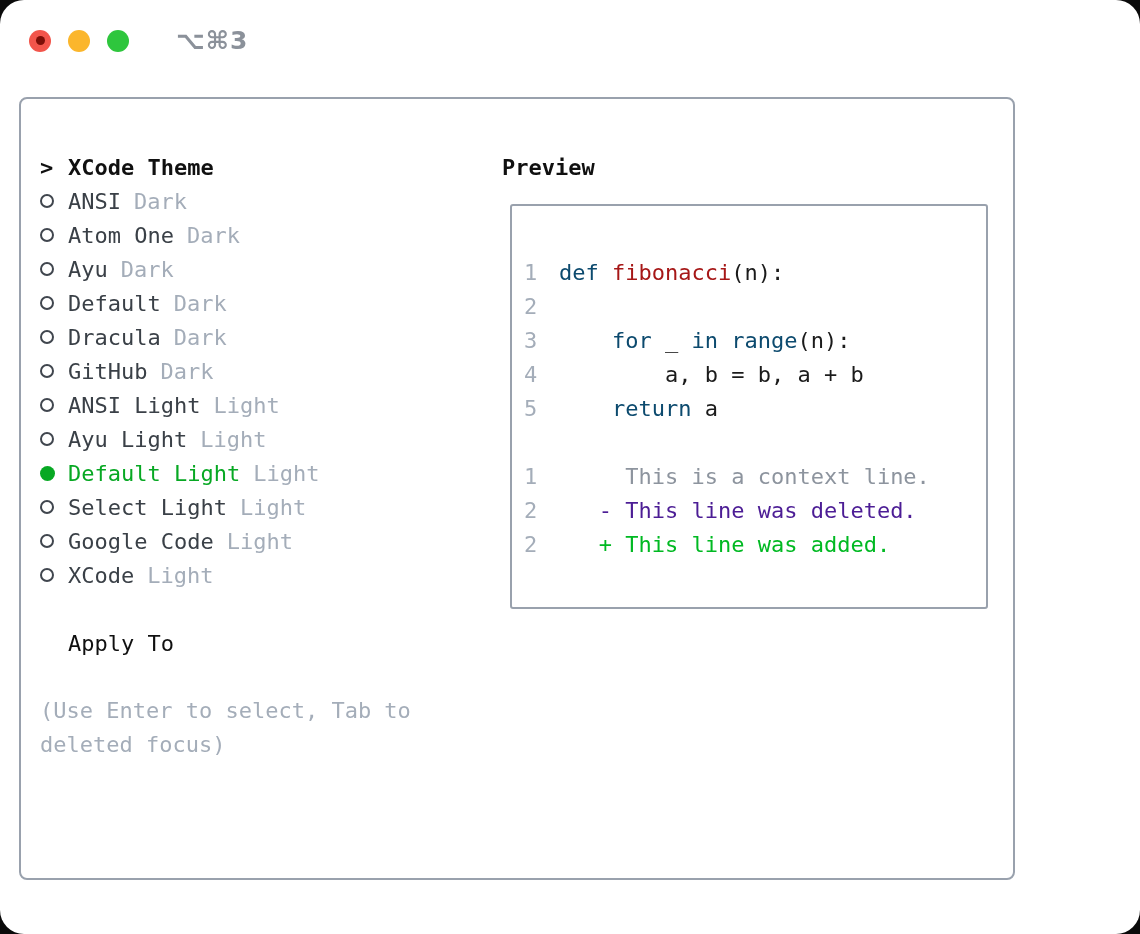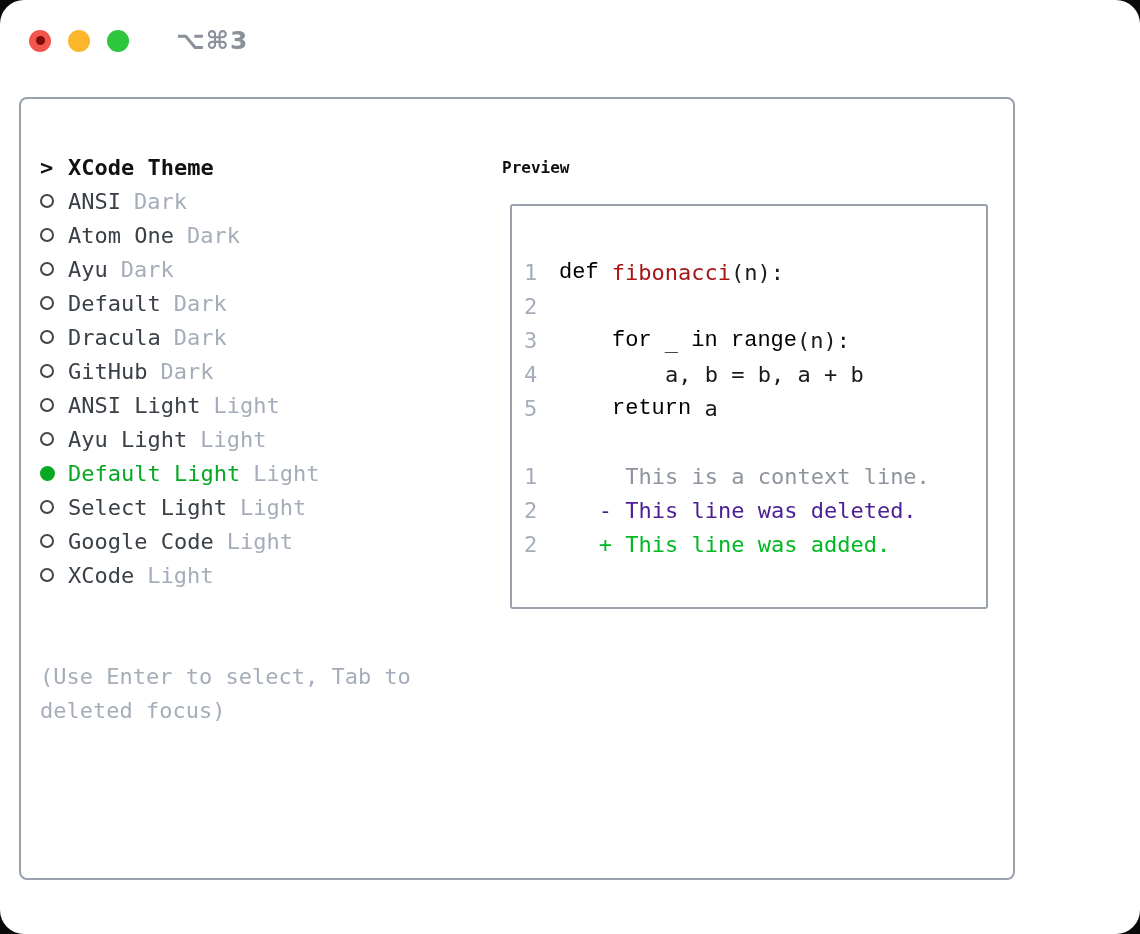--- a/index.html
+++ b/index.html
@@ -28,29 +28,29 @@
   .caret{font-weight:bold;color:#101010;}
   .bullet{width:14px;height:14px;border-radius:50%;border:2.5px solid #40464e;box-sizing:border-box;}
   .bullet.filled{border:none;width:15px;height:15px;background:#07a823;}
   .opt-name{color:#3a4047;}
   .row.selected .opt-name{color:#07a823;}
   .opt-tag{color:#a4adb9;margin-left:13px;}
   .spacer{height:34px;}
   .help{color:#a4adb9;width:400px;line-height:34px;white-space:normal;margin-top:34px;}
   
   .preview-title{position:absolute;left:481px;top:51px;height:34px;display:flex;
-    align-items:center;font-size:16px;font-weight:bold;color:#101010;}
+    align-items:center;font-size:22px;font-weight:bold;color:#101010;}
   .preview-box{position:absolute;left:489px;top:105px;width:478px;height:405px;
     border:2px solid #99a1ad;border-radius:3px;box-sizing:border-box;
     padding:49px 0 0 12px;overflow:hidden;}
   .code-line{height:34px;display:flex;align-items:center;font-size:22px;white-space:pre;}
   .ln{width:35px;flex:none;color:#a4adb9;}
   .tok{white-space:pre;}
   .tok.plain{color:#1b1b1b;}
-  .tok.kw{color:#000000;font-family:Liberation Mono, monospace;}
+  .tok.kw{color:#0c4a6e;}
   .tok.fn{color:#a61717;}
   .tok.ctx{color:#8d949e;}
   .tok.del{color:#4c1d95;}
   .tok.add{color:#00b922;}
 </style>
 </head>
 <body>
 
 <div class="window">
 
@@ -81,20 +81,24 @@
           <div class="row option"><span class="gutter"><span class="bullet"></span></span><span class="opt-name">ANSI Light</span><span class="opt-tag">Light</span></div>
           <div class="row option"><span class="gutter"><span class="bullet"></span></span><span class="opt-name">Ayu Light</span><span class="opt-tag">Light</span></div>
           <div class="row option selected"><span class="gutter"><span class="bullet filled"></span></span><span class="opt-name">Default Light</span><span class="opt-tag">Light</span></div>
           <div class="row option"><span class="gutter"><span class="bullet"></span></span><span class="opt-name">Select Light</span><span class="opt-tag">Light</span></div>
           <div class="row option"><span class="gutter"><span class="bullet"></span></span><span class="opt-name">Google Code</span><span class="opt-tag">Light</span></div>
           <div class="row option"><span class="gutter"><span class="bullet"></span></span><span class="opt-name">XCode</span><span class="opt-tag">Light</span></div>
         </div>
 
       <div class="spacer"></div>
 
+      <div class="row">
+        <span class="gutter"></span>
+        <span style="color:#101010">Apply To</span>
+      </div>
 
 
       <div class="help">(Use Enter to select, Tab to deleted focus)</div>
     </div>
 
     <div class="preview-title">Preview</div>
 
     <div class="preview-box">
         <div class="code-line"><span class="ln">1</span><span class="tok kw">def</span><span class="tok plain"> </span><span class="tok fn">fibonacci</span><span class="tok plain">(n):</span></div>
         <div class="code-line"><span class="ln">2</span></div>

